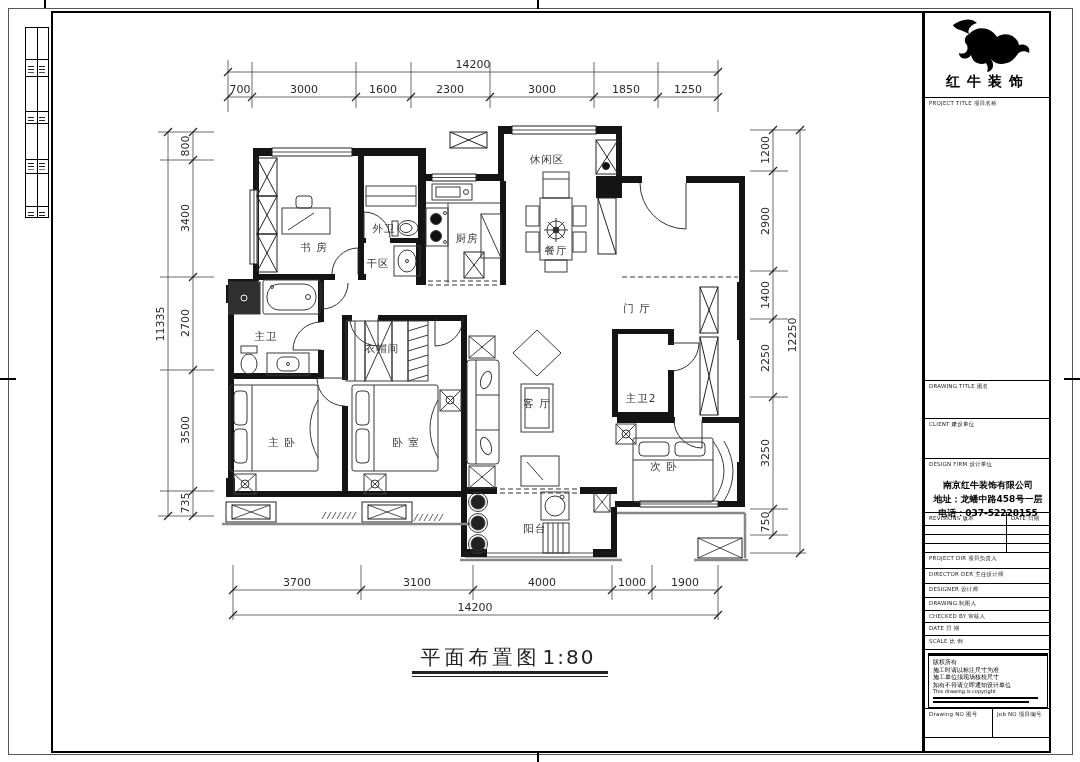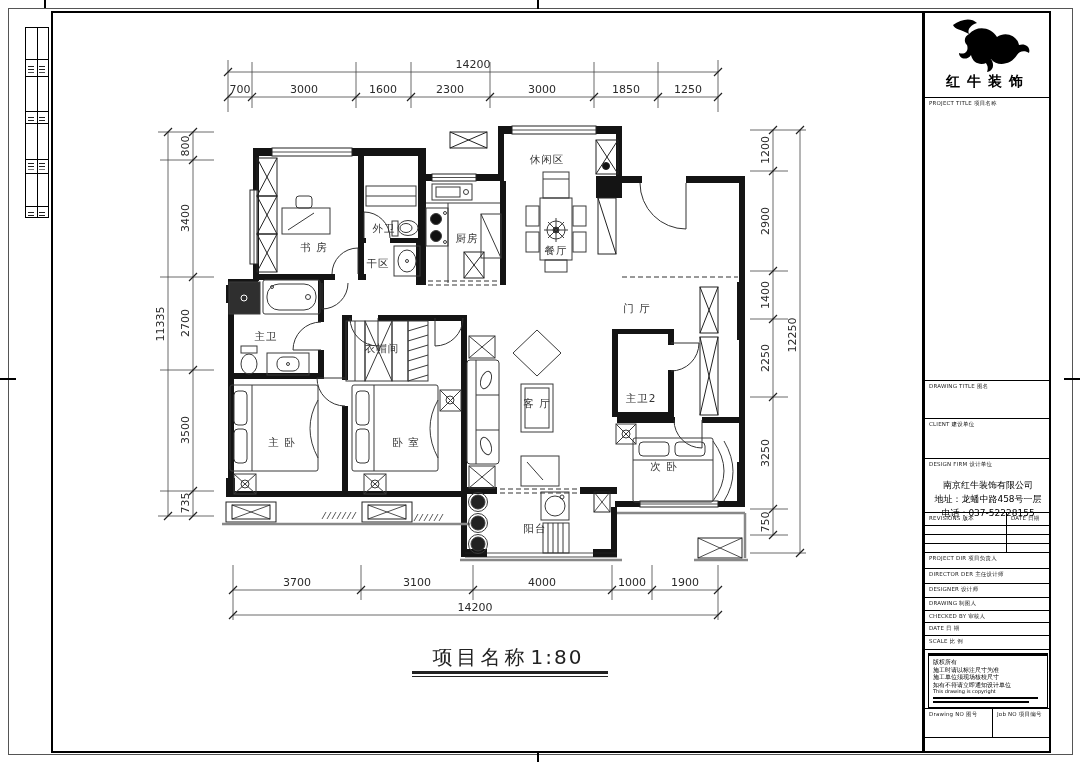--- a/index.html
+++ b/index.html
@@ -14,21 +14,21 @@
   
   #bindstrip{left:25px;top:27px;width:24px;height:191px;border:1px solid #000;box-sizing:border-box;}
   #bindstrip .col-div{position:absolute;left:11px;top:0;width:1px;height:100%;background:#000;}
   #bindstrip .row{position:absolute;left:0;width:100%;border-top:1px solid #000;box-sizing:border-box;}
   .smudge{background-image:repeating-linear-gradient(0deg,#222 0 1px,transparent 1px 3px);
           background-size:70% 60%;background-position:center;background-repeat:no-repeat;}
   
   #titleblock{left:922px;top:11px;width:129px;height:742px;border-left:3px solid #000;box-sizing:border-box;}
   #titleblock .row{position:absolute;left:0;width:100%;border-top:1px solid #000;box-sizing:border-box;}
   .tb-label{font-size:5.5px;color:#222;padding:2px 0 0 4px;white-space:nowrap;letter-spacing:.2px;}
-  #firm-info{font-size:9px;line-height:14px;text-align:center;color:#000;padding-top:10px;}
+  #firm-info{font-size:9px;line-height:14px;text-align:center;color:#000;padding-top:10px;font-weight:bold;}
   .cell-div{position:absolute;top:0;width:1px;height:100%;background:#000;}
   #logo-name{position:absolute;left:0;top:62px;width:100%;text-align:center;
              font-size:14px;font-weight:bold;letter-spacing:7px;color:#000;}
   #notes-box{position:absolute;left:3px;top:642px;width:120px;height:55px;border:2px solid #000;
              border-width:3px 1px 1px 1px;box-sizing:border-box;padding:2px 0 0 4px;}
   #notes-box .note-line{font-size:6px;line-height:7.5px;color:#000;white-space:nowrap;}
   #notes-box .note-en{font-size:5px;line-height:7px;}
   .bold-smudge{height:2.5px;background:#000;margin:1.5px 4px 0 0;}
   
   #plan-title{left:408px;top:644px;width:200px;text-align:center;font-size:20px;color:#222;
@@ -484,18 +484,18 @@
       <text x="475" y="611">14200</text>
       <text x="297" y="586">3700</text>
       <text x="417" y="586">3100</text>
       <text x="542" y="586">4000</text>
       <text x="632" y="586">1000</text>
       <text x="685" y="586">1900</text>
     </g>
   </svg>
 
   <div class="abs" id="plan-title">
-    <span>项目名称</span><span class="scale">1:80</span>
+    <span>平面布置图</span><span class="scale">1:80</span>
   </div>
   <div class="abs rule" style="left:412px;top:671px;width:196px;height:2.5px"></div>
   <div class="abs rule" style="left:412px;top:676px;width:196px;height:1px"></div>
 
 </div>
 
 </body></html>

